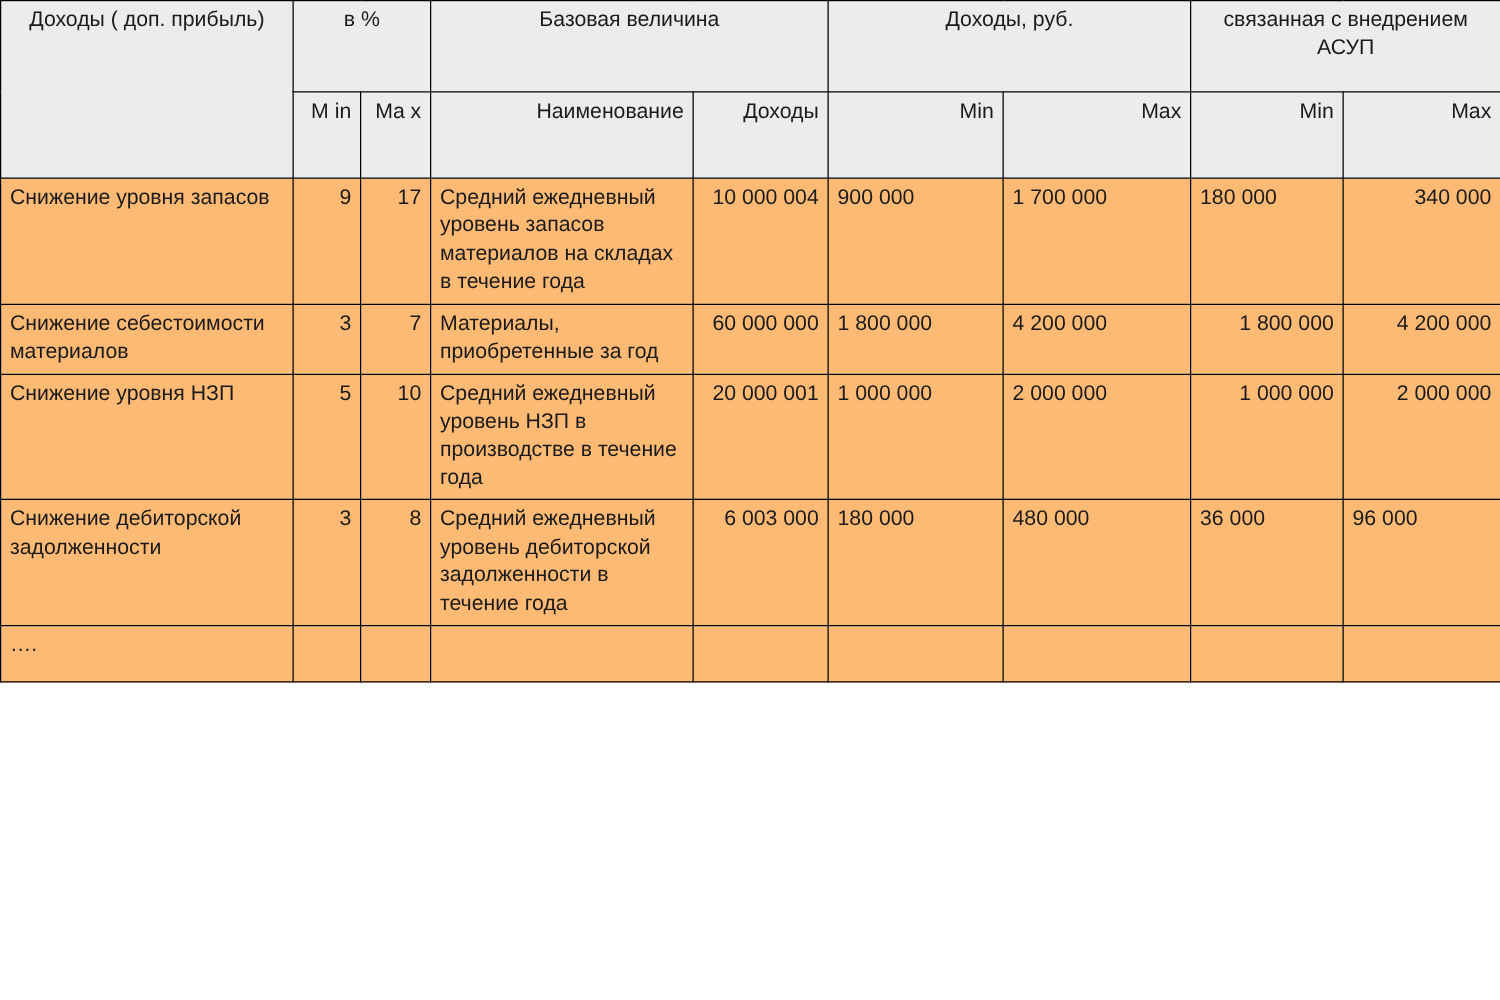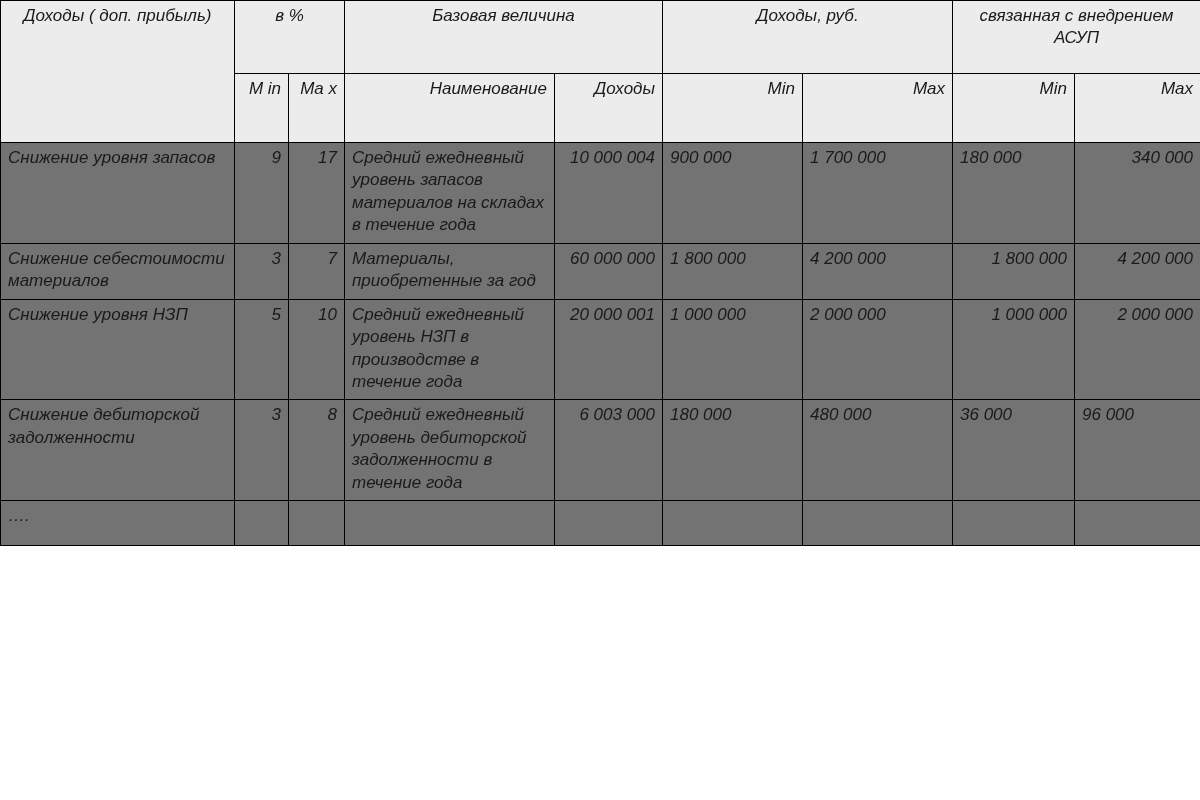--- a/index.html
+++ b/index.html
@@ -11,21 +11,20 @@
     width: 1200px;
     height: 800px;
     overflow: hidden;
     font-family: "Liberation Sans", sans-serif;
     color: #1a1a1a;
   }
   .sheet {
     width: 1182px;
     height: 800px;
     position: relative;
-    font-style: italic;
   }
   table.doc {
     border-collapse: collapse;
     table-layout: fixed;
     width: 1200px;
     font-size: 17px;
   }
   table.doc td, table.doc th {
     border: 1px solid #000000;
     vertical-align: top;
@@ -40,21 +39,21 @@
     font-size: 17px;
   }
   .hdr-top td {
     height: 62px;
   }
   .hdr-sub td {
     height: 58px;
     text-align: right;
   }
   tbody td {
-    background: #737373;
+    background: #fdba74;
   }
   .c-name {
     text-align: left;
   }
   .c-min, .c-max {
     text-align: right;
     white-space: nowrap;
   }
   .c-base {
     text-align: left;

